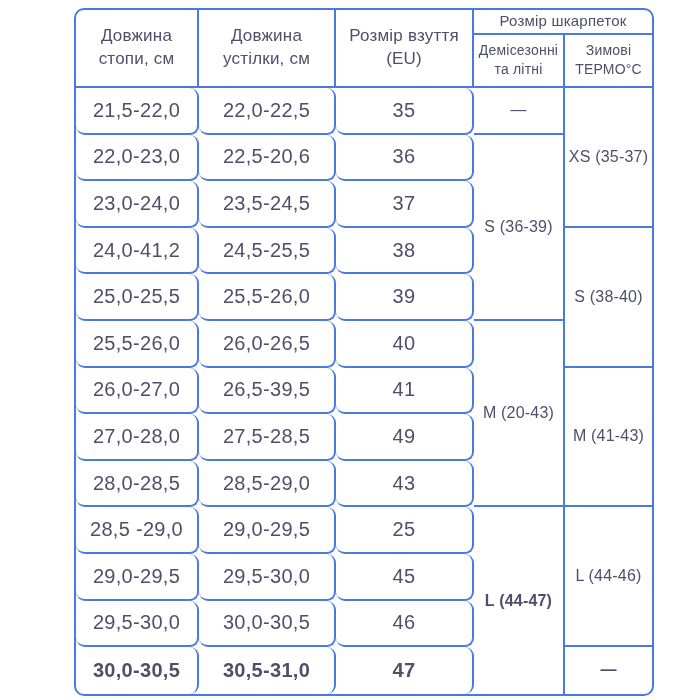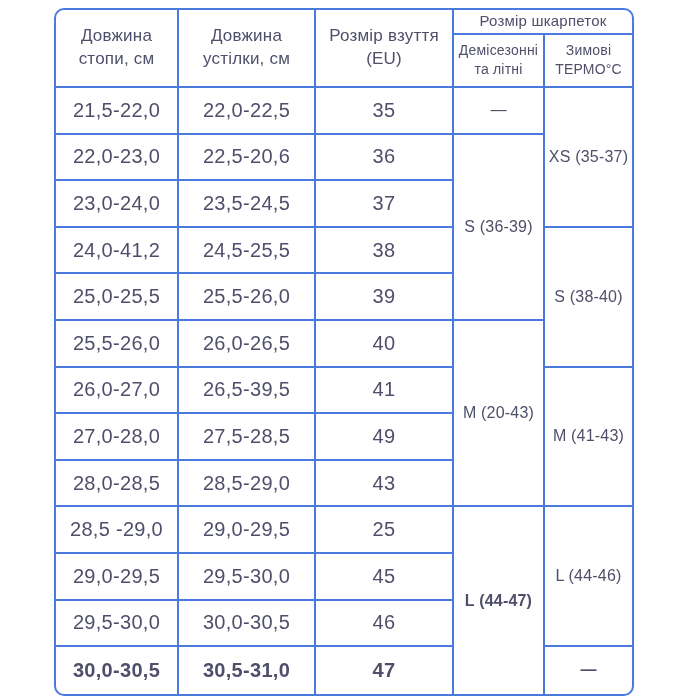--- a/index.html
+++ b/index.html
@@ -9,21 +9,21 @@
   }
   *{box-sizing:border-box;margin:0;padding:0;}
   html,body{width:700px;height:700px;background:var(--bg);}
   body{
     font-family:"Liberation Sans","DejaVu Sans",sans-serif;
     color:var(--text);
     position:relative;
   }
   .chart-wrap{
     position:absolute;
-    left:54px;
+    left:74px;
     top:8px;
     width:576px;
   }
   table.size-chart{
     width:100%;
     border-collapse:separate;
     border-spacing:0;
     border:2px solid var(--border);
     border-radius:10px;
     table-layout:fixed;
@@ -53,20 +53,21 @@
   tr.h2 th{
     font-size:14px;
     height:52px;
     line-height:1.35;
   }
   thead tr.h1 th[rowspan]{height:78px;}
   tbody tr{height:46.6px;}
   td.val{
     font-size:20px;
     letter-spacing:0.3px;
+    border-radius:9px;
   }
   td.sock{
     font-size:16px;
     letter-spacing:0.2px;
     white-space:nowrap;
   }
 </style>
 </head>
 <body>
 

